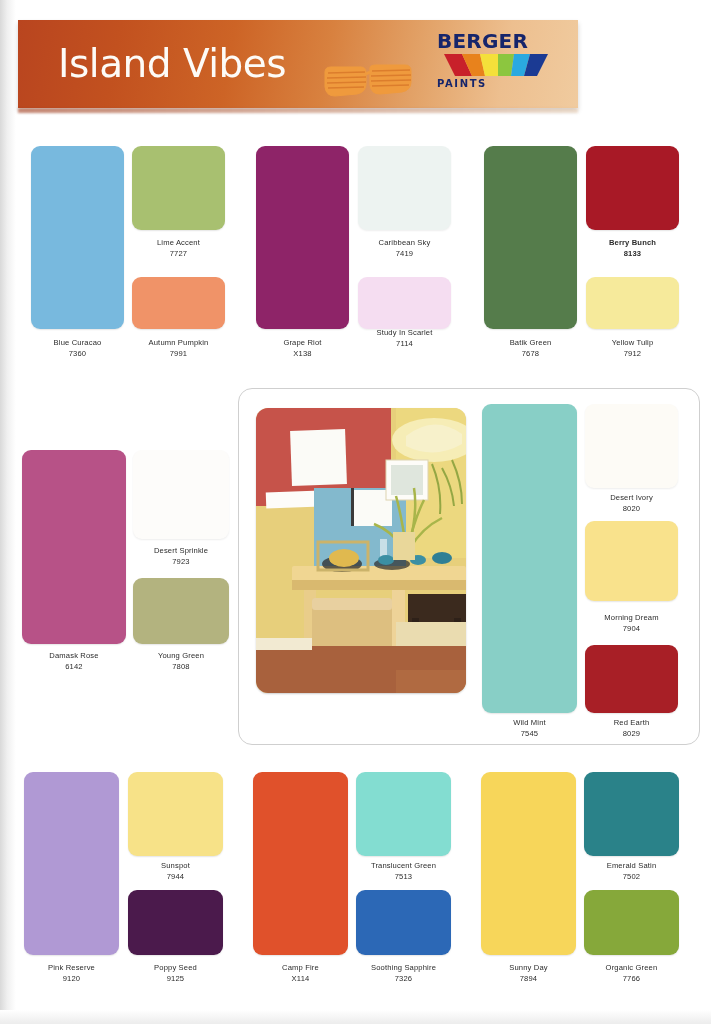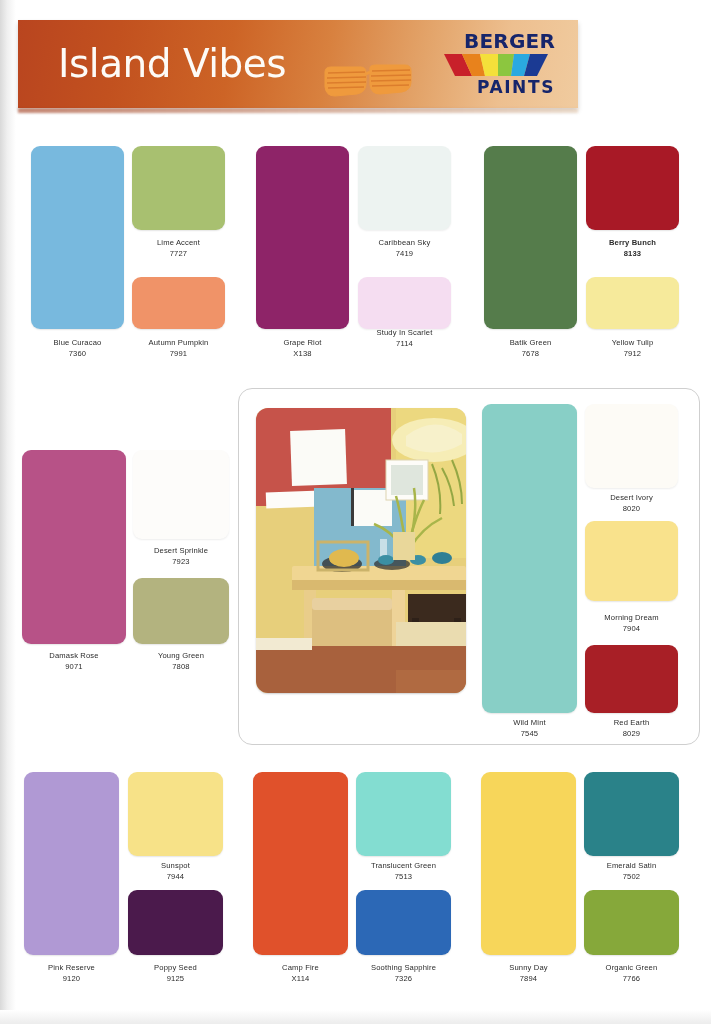--- a/index.html
+++ b/index.html
@@ -79,35 +79,35 @@
     top: 44px;
   }
 
   
   .berger-logo {
     position: absolute;
     right: 23px;
     top: 11px;
     width: 118px;
     height: 68px;
-    text-align: right;
+    text-align: left;
   }
   .berger-word {
     font-family: "DejaVu Sans", sans-serif;
     font-weight: bold;
     font-size: 20px;
     letter-spacing: 0.2px;
     color: #16256b;
     line-height: 1;
   }
   .berger-fan { display:block; margin: 1px auto 0; }
   .paints-word {
     font-family: "DejaVu Sans", sans-serif;
     font-weight: bold;
-    font-size: 17px;
+    font-size: 10px;
     letter-spacing: 1.6px;
     color: #16256b;
     line-height: 1;
     margin-top: 1px;
   }
 
   
   .group { position: absolute; }
   .swatch {
     position: absolute;
@@ -250,21 +250,21 @@
     <div class="caption" style="left:586px;top:338px;width:93px;">
       <span>Yellow Tulip</span>
       <span class="code">7912</span>
     </div>
   </div>
 
   <div class="group" style="left:0;top:0;">
     <div class="swatch" style="left: 22px; top: 450px; width: 104px; height: 194px; background-color: rgb(183, 82, 135);"></div>
     <div class="caption" style="left:22px;top:651px;width:104px;">
       <span>Damask Rose</span>
-      <span class="code">9071</span>
+      <span class="code">6142</span>
     </div>
 
     <div class="swatch pale" style="left: 133px; top: 450px; width: 96px; height: 89px; background-color: rgb(253, 252, 250);"></div>
     <div class="caption" style="left:133px;top:546px;width:96px;">
       <span>Desert Sprinkle</span>
       <span class="code">7923</span>
     </div>
 
     <div class="swatch" style="left: 133px; top: 578px; width: 96px; height: 66px; background-color: rgb(179, 179, 127);"></div>
     <div class="caption" style="left:133px;top:651px;width:96px;">

